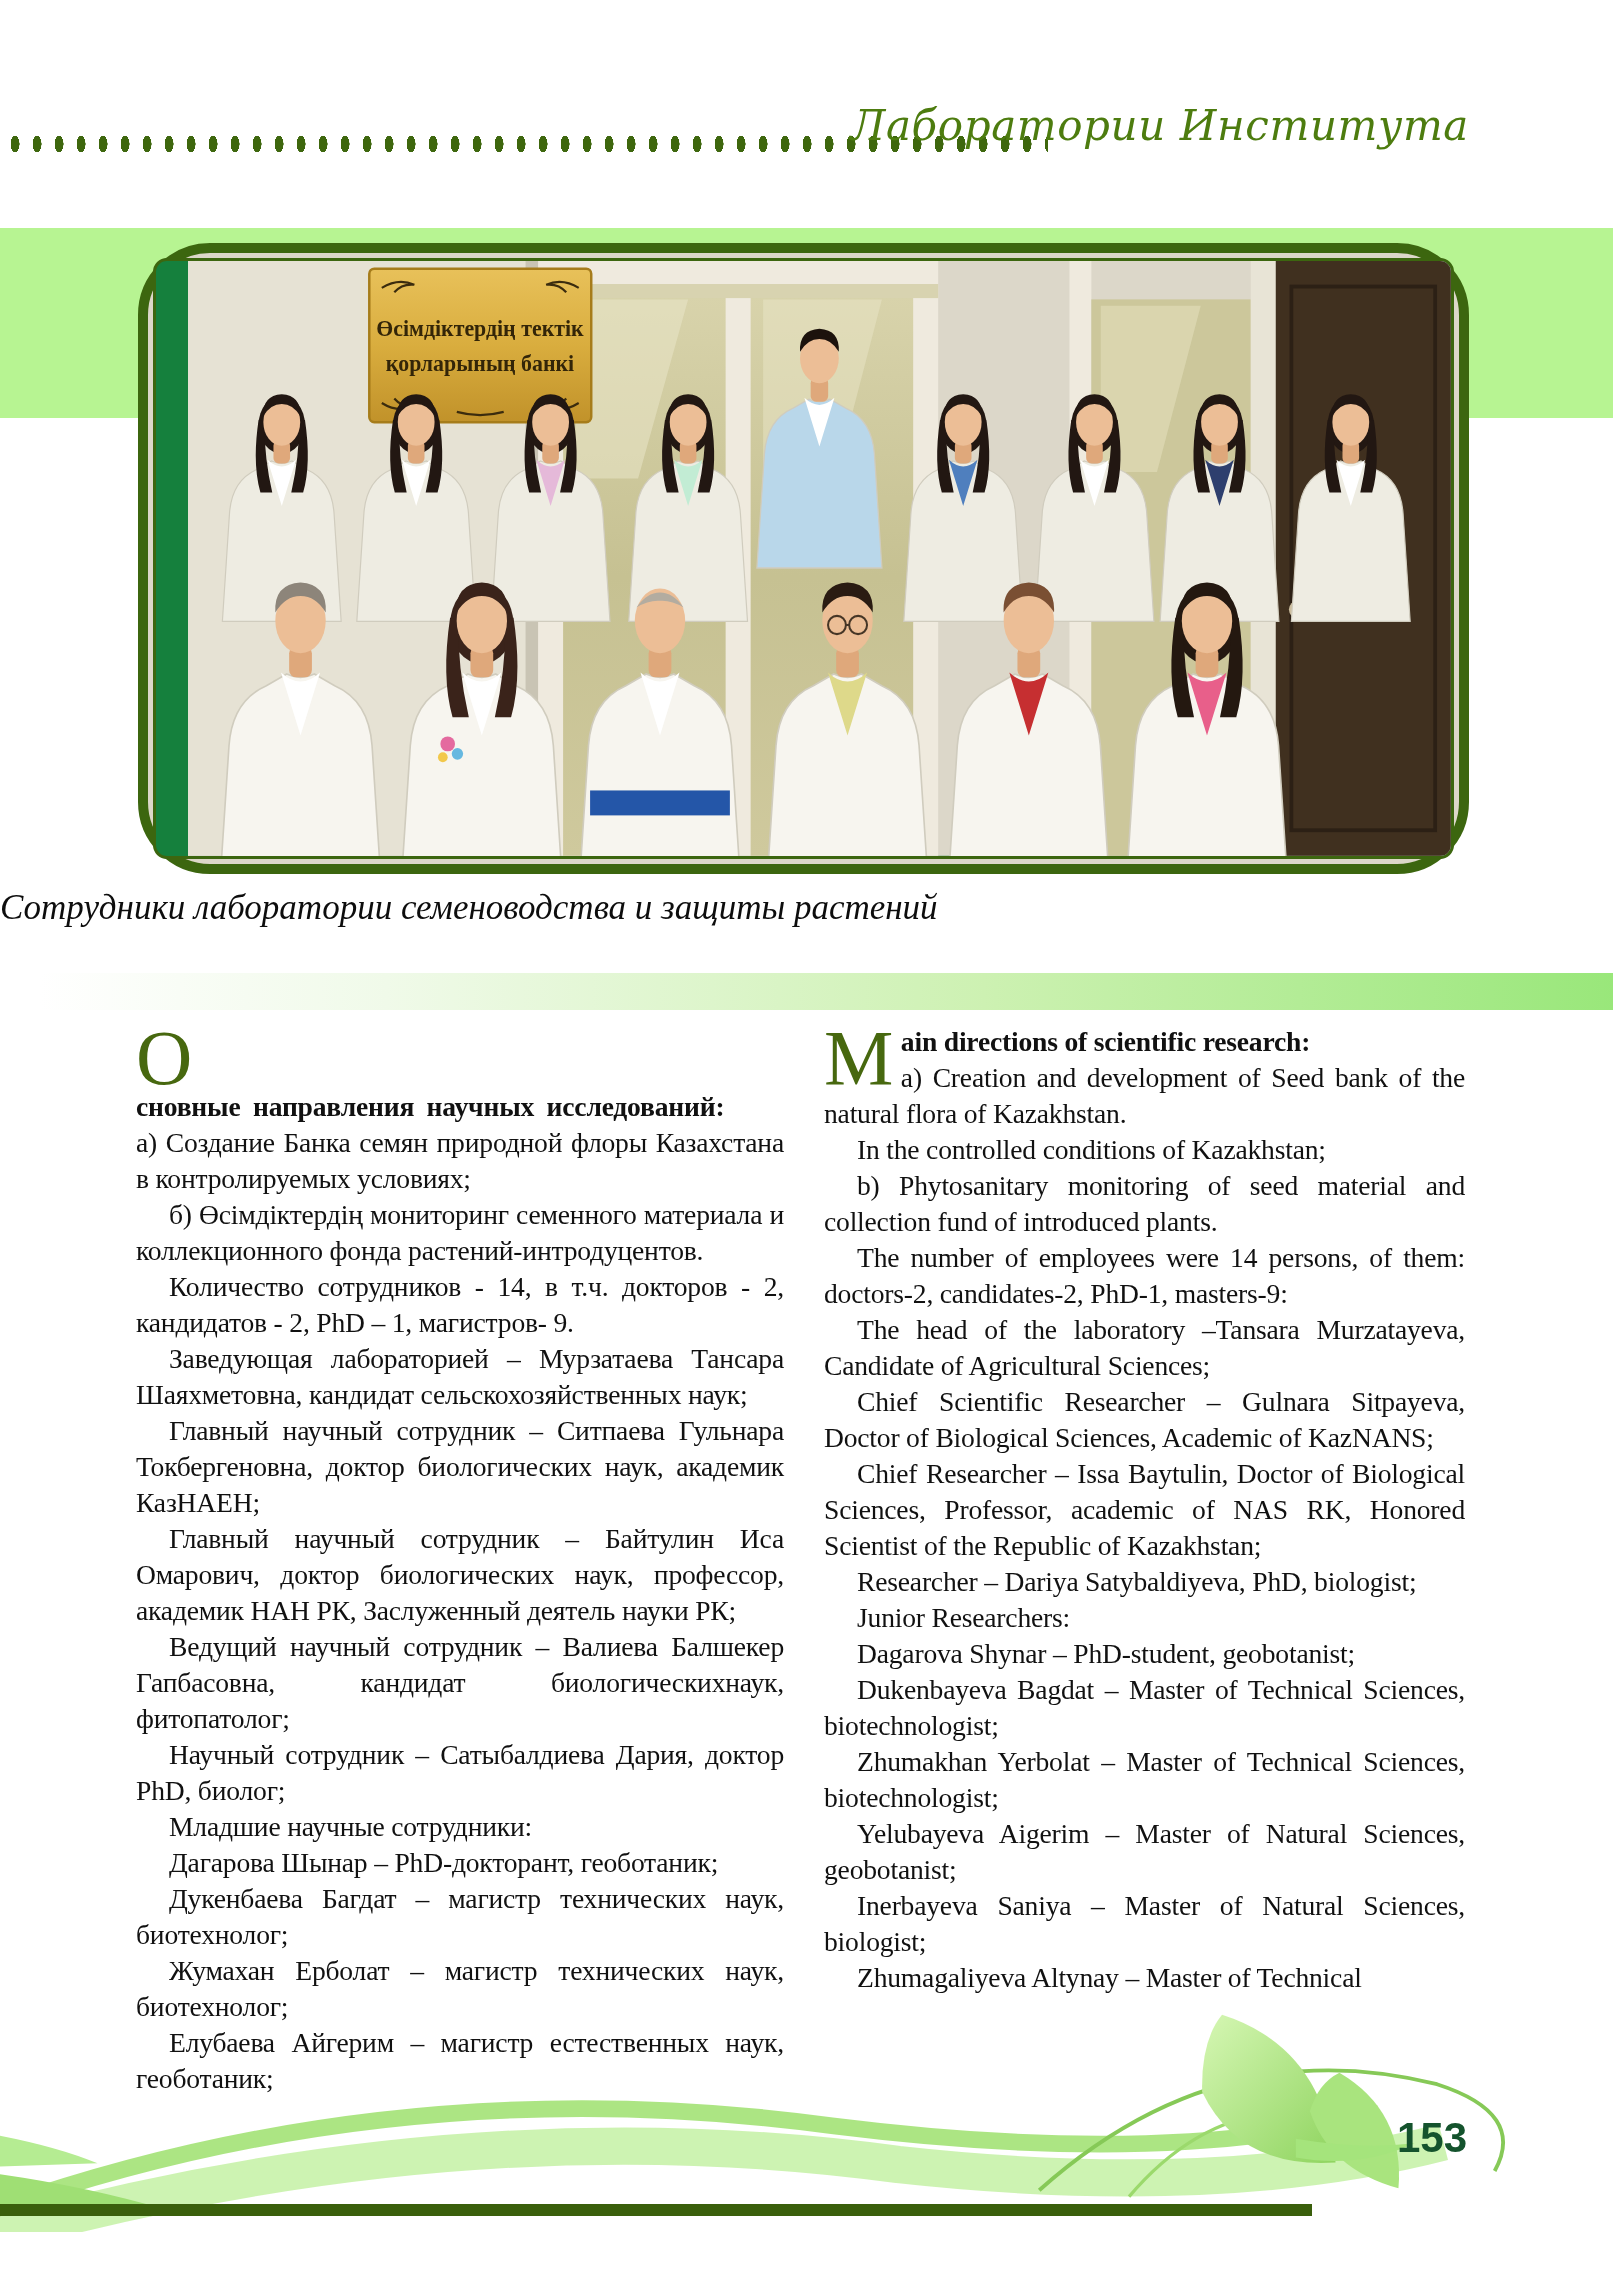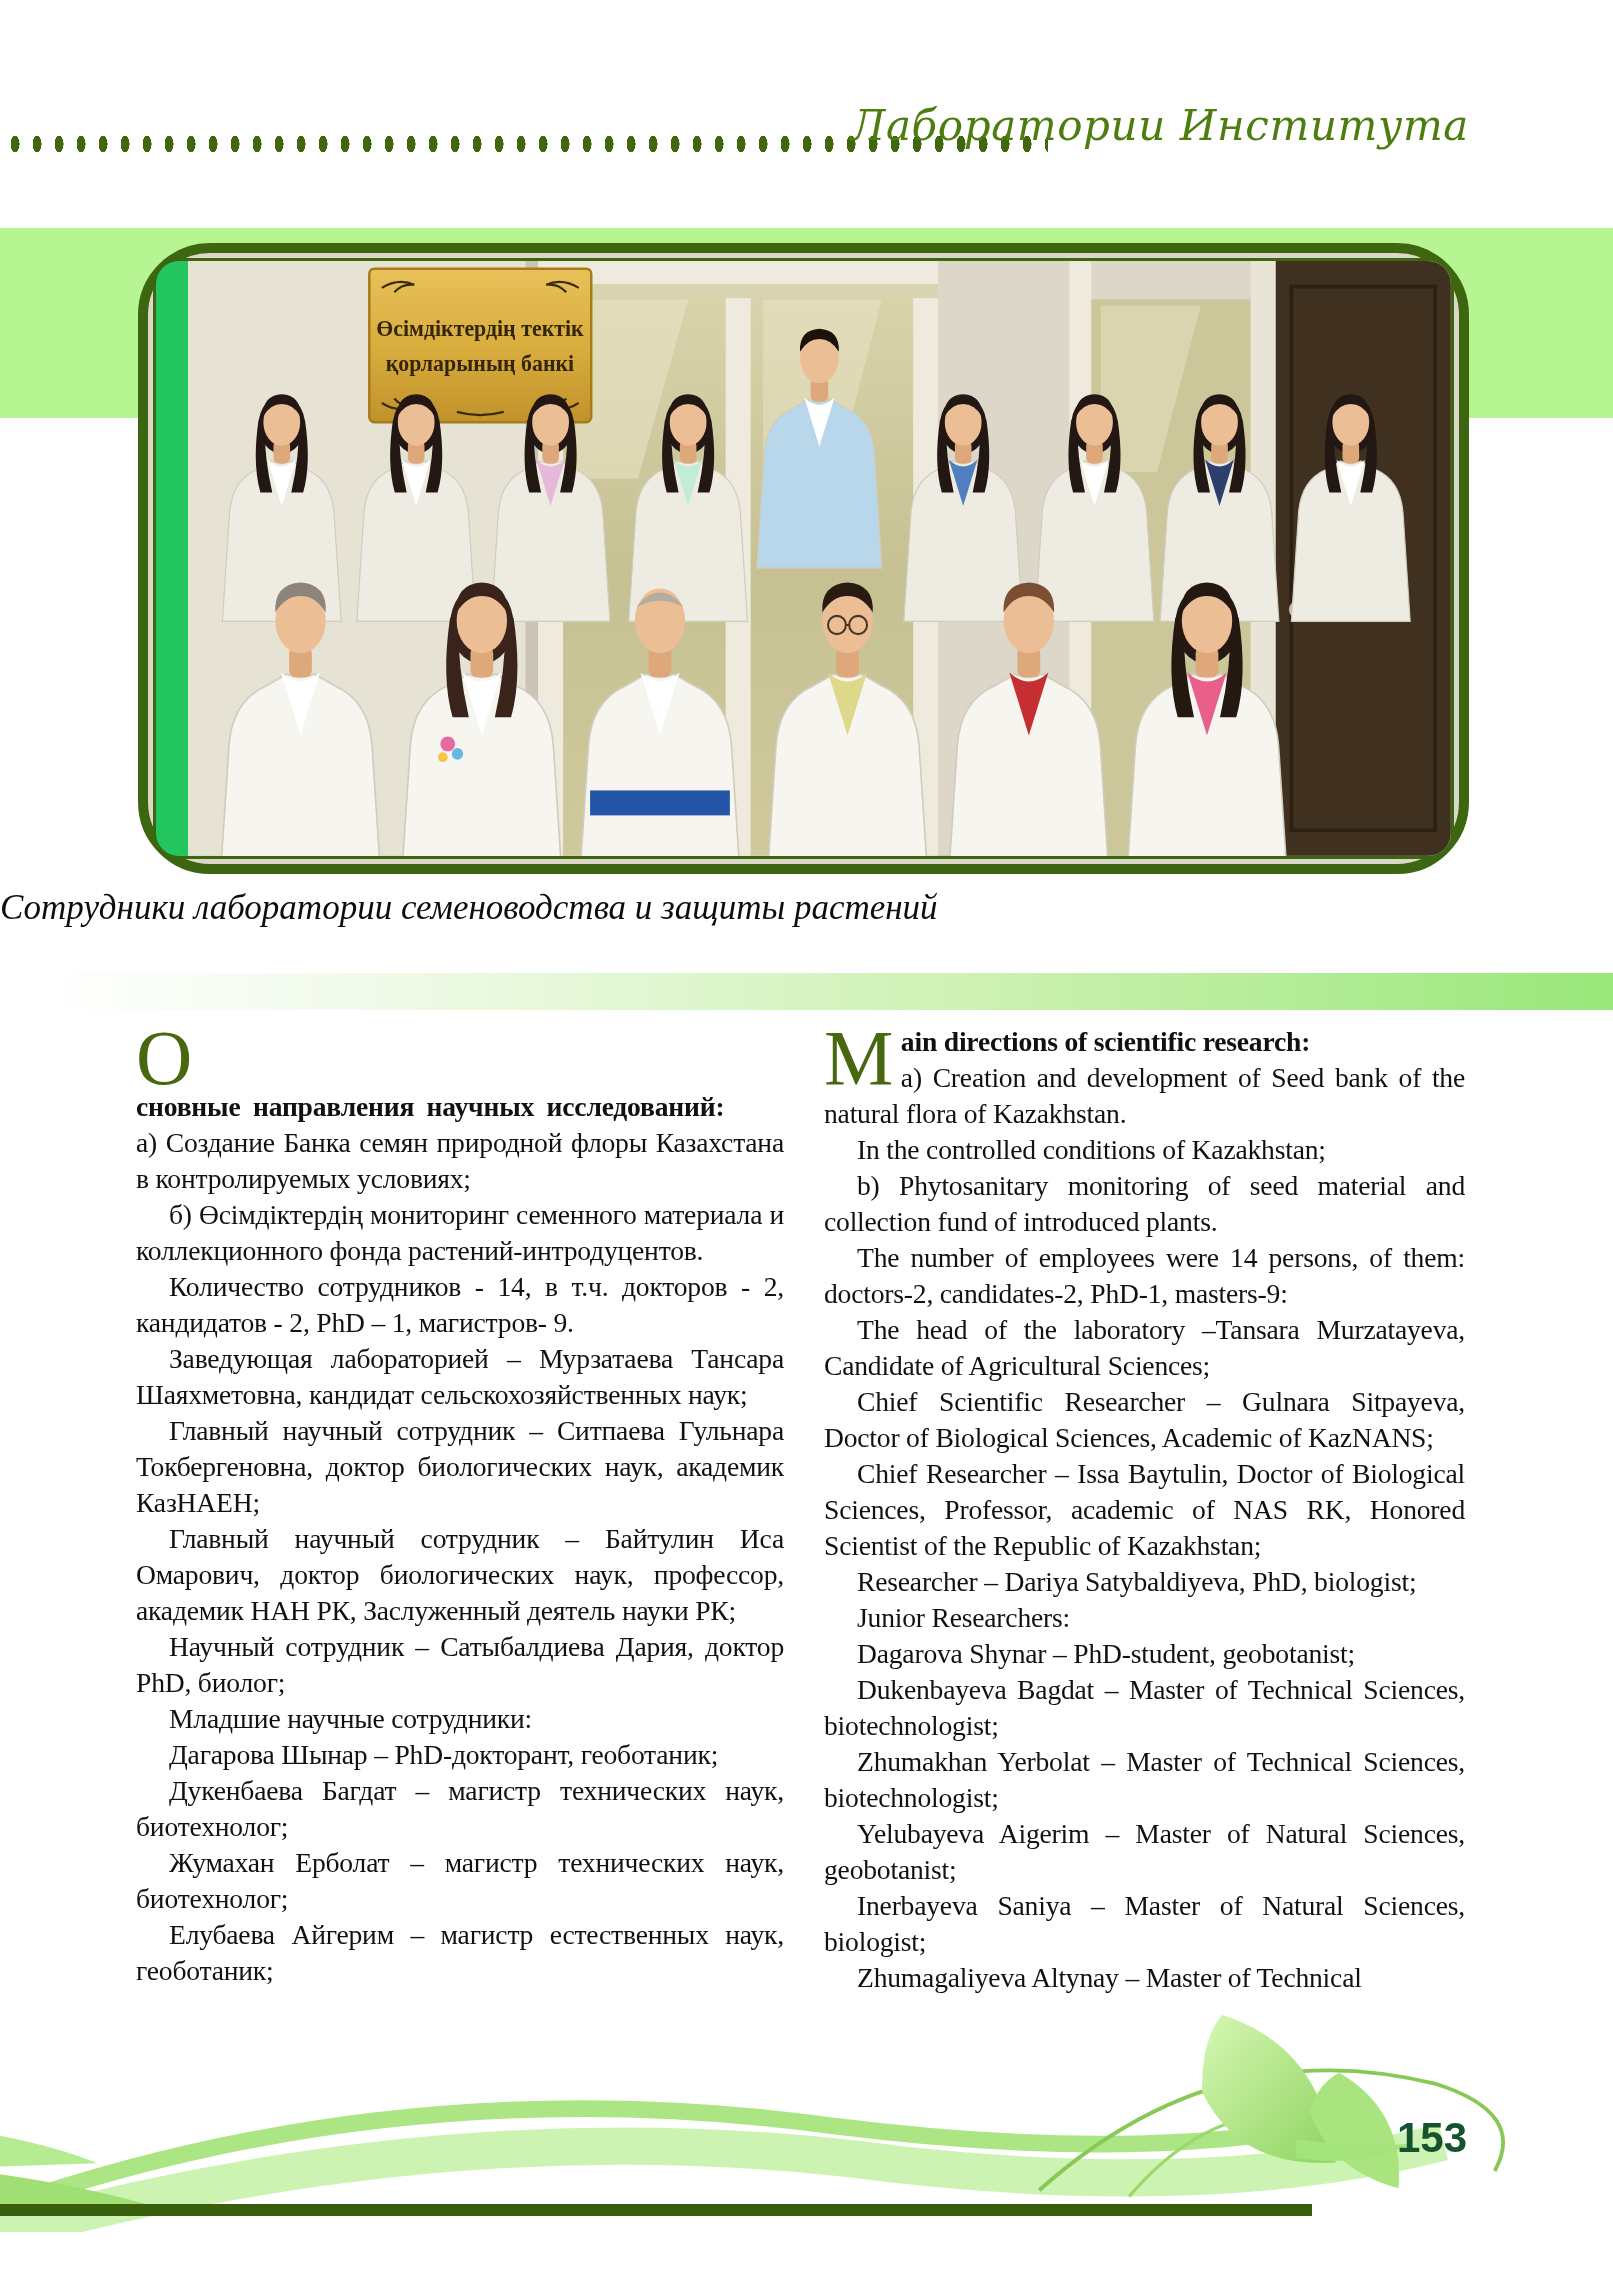--- a/index.html
+++ b/index.html
@@ -19,21 +19,21 @@
     letter-spacing:0.6px;
   }
   
   .band{position:absolute;left:0;top:228px;width:1614px;height:190px;background:#b7f492;}
   .photo-frame{
     position:absolute;left:138px;top:243px;width:1331px;height:631px;box-sizing:border-box;
     border:10.3px solid #3c660f;border-radius:72px;background:#dcd7c9;
   }
   .photo-inner{
     position:absolute;left:5.1px;top:5.1px;right:5.1px;bottom:5.1px;
-    border:3.2px solid #3c660f;border-radius:26px;overflow:hidden;background:#22c55e;padding-left:32px;
+    border:3.2px solid #3c660f;border-radius:14px;overflow:hidden;background:#15803d;padding-left:32px;
   }
   svg.photo{display:block;width:100%;height:100%;}
   .caption{
     position:absolute;left:0;top:888px;width:1614px;text-align:left;
     font-style:italic;font-size:35px;color:#0d0d0d;
   }
   .grad-band{
     position:absolute;left:40px;top:973px;width:1574px;height:37px;
     background:linear-gradient(to right,#ffffff 0%,#f0fae9 22%,#cdf1b2 60%,#99e77a 100%);
   }
@@ -269,20 +269,21 @@
   <p class="lead">
     <span class="dropcap">О</span><b class="lead-bold">сновные направления научных исследований:</b><br>
     <span>а) Создание Банка семян природной флоры Казахстана в контролируемых условиях;</span>
   </p>
   <div>
       <p class="para">б) Өсімдіктердің мониторинг семенного материала и коллекционного фонда растений-интродуцентов.</p>
       <p class="para">Количество сотрудников - 14, в т.ч. докторов - 2, кандидатов - 2, PhD – 1, магистров- 9.</p>
       <p class="para">Заведующая лабораторией – Мурзатаева Тансара Шаяхметовна, кандидат сельскохозяйственных наук;</p>
       <p class="para">Главный научный сотрудник – Ситпаева Гульнара Токбергеновна, доктор биологических наук, академик КазНАЕН;</p>
       <p class="para">Главный научный сотрудник – Байтулин Иса Омарович, доктор биологических наук, профессор, академик НАН РК, Заслуженный деятель науки РК;</p>
+      <p class="para">Ведущий научный сотрудник – Валиева Балшекер Гапбасовна, кандидат биологическихнаук, фитопатолог;</p>
       <p class="para">Научный сотрудник – Сатыбалдиева Дария, доктор PhD, биолог;</p>
       <p class="para">Младшие научные сотрудники:</p>
       <p class="para">Дагарова Шынар – PhD-докторант, геоботаник;</p>
       <p class="para">Дукенбаева Багдат – магистр технических наук, биотехнолог;</p>
       <p class="para">Жумахан Ерболат – магистр технических наук, биотехнолог;</p>
       <p class="para">Елубаева Айгерим – магистр естественных наук, геоботаник;</p>
     </div>
 </div>
 
 <div class="col right">

